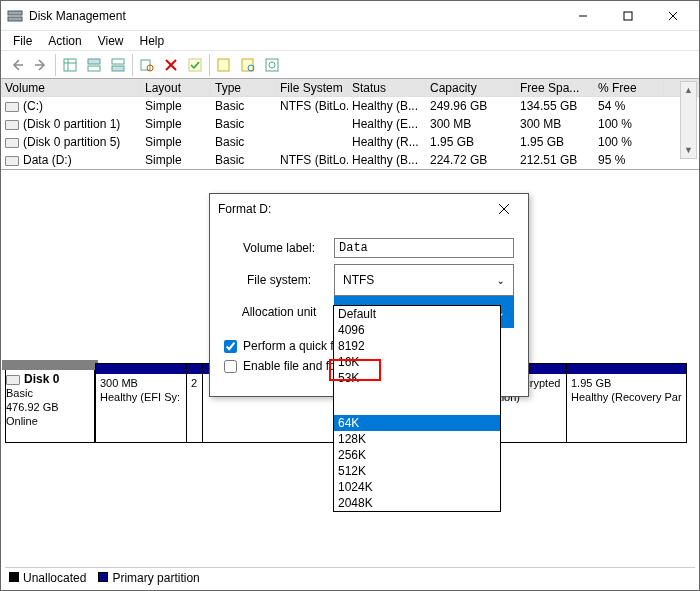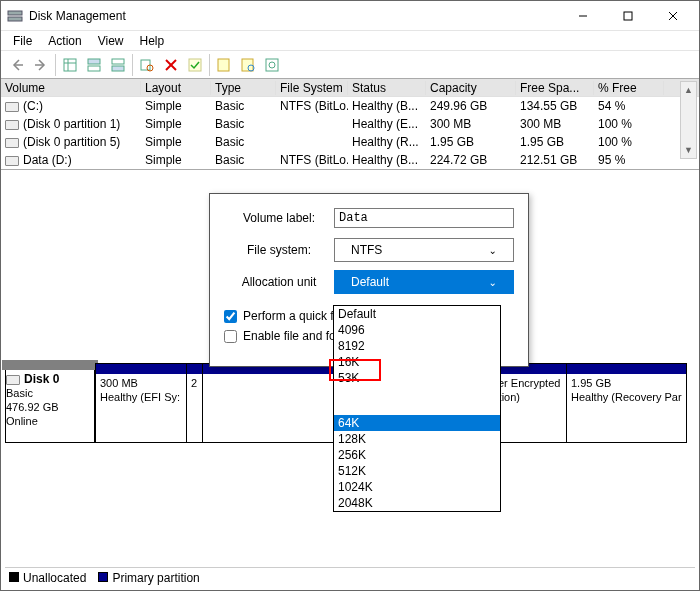--- a/index.html
+++ b/index.html
@@ -57,21 +57,21 @@
 
 
 .dialog { position: absolute; left: 208px; top: 192px; width: 320px; background: #fff; border: 1px solid #555; box-shadow: 2px 2px 6px rgba(0,0,0,0.25); }
 .dialog .dlg-title { height: 30px; display: flex; align-items: center; padding: 0 8px; }
 .dialog .dlg-title .t { flex: 1; }
 .dialog .dlg-title .close { width: 32px; height: 28px; display: flex; align-items: center; justify-content: center; }
 .dialog .dlg-body { padding: 10px 14px 20px 14px; font-family: "Courier New", monospace; }
 .dlg-row { display: flex; align-items: center; height: 28px; margin-bottom: 4px; }
 .dlg-row .lbl { width: 110px; font-size: 12px; text-align: center; }
 .dlg-row .txtfield { flex: 1; height: 20px; border: 1px solid #7a7a7a; padding: 0 4px; font-family: "Courier New", monospace; font-size: 12px; }
-.dlg-row .combo { flex: 1; height: 24px; border: 1px solid #7a7a7a; padding: 0 16px; display: flex; align-items: center; justify-content: space-between; font-family: "Courier New", monospace; font-size: 12px; gap: 12px; }
+.dlg-row .combo { flex: 1; height: 32px; border: 1px solid #7a7a7a; padding: 0 8px; display: flex; align-items: center; justify-content: space-between; font-family: "Courier New", monospace; font-size: 12px; gap: 12px; }
 .dlg-row .combo.open { border: 1px solid #0078d7; background: #0078d7; color: #fff; }
 .dlg-row .combo .chev { font-size: 10px; }
 .chkrow { display: flex; align-items: center; gap: 6px; height: 20px; font-family: "Courier New", monospace; font-size: 12px; }
 .chkrow input { accent-color: #0078d7; }
 
 
 .dropdown { position: absolute; left: 332px; top: 304px; width: 168px; border: 1px solid #000; background: #fff; font-family: "Courier New", monospace; font-size: 12px; }
 .dropdown .opt { height: 16px; padding: 0 4px; line-height: 16px; }
 .dropdown .opt.sel { background: #0078d7; color: #fff; margin-top: 29px; }
 .highlight-box { position: absolute; left: 328px; top: 358px; width: 52px; height: 22px; border: 2px solid #ff0000; pointer-events: none; }
@@ -275,20 +275,29 @@
       </div>
     </div>
 </div>
 
 <div class="legend">
   <span><span class="sw" style="background:#000"></span><span>Unallocated</span></span>
   <span><span class="sw" style="background:#00008b"></span><span>Primary partition</span></span>
 </div>
 
 <div class="dialog">
+  <div class="dlg-title">
+    <span class="t">Format D:</span>
+    <div class="close">
+        <svg width="12" height="12" viewBox="0 0 12 12">
+          <line x1="1" y1="1" x2="11" y2="11" stroke="#000" stroke-width="1"></line>
+          <line x1="11" y1="1" x2="1" y2="11" stroke="#000" stroke-width="1"></line>
+        </svg>
+      </div>
+  </div>
   <div class="dlg-body">
     <div class="dlg-row">
       <span class="lbl">Volume label:</span>
       <input class="txtfield" value="Data" style="">
     </div>
     <div class="dlg-row">
       <span class="lbl">File system:</span>
       <div class="combo">
         <span>NTFS</span>
         <span class="chev">⌄</span>

